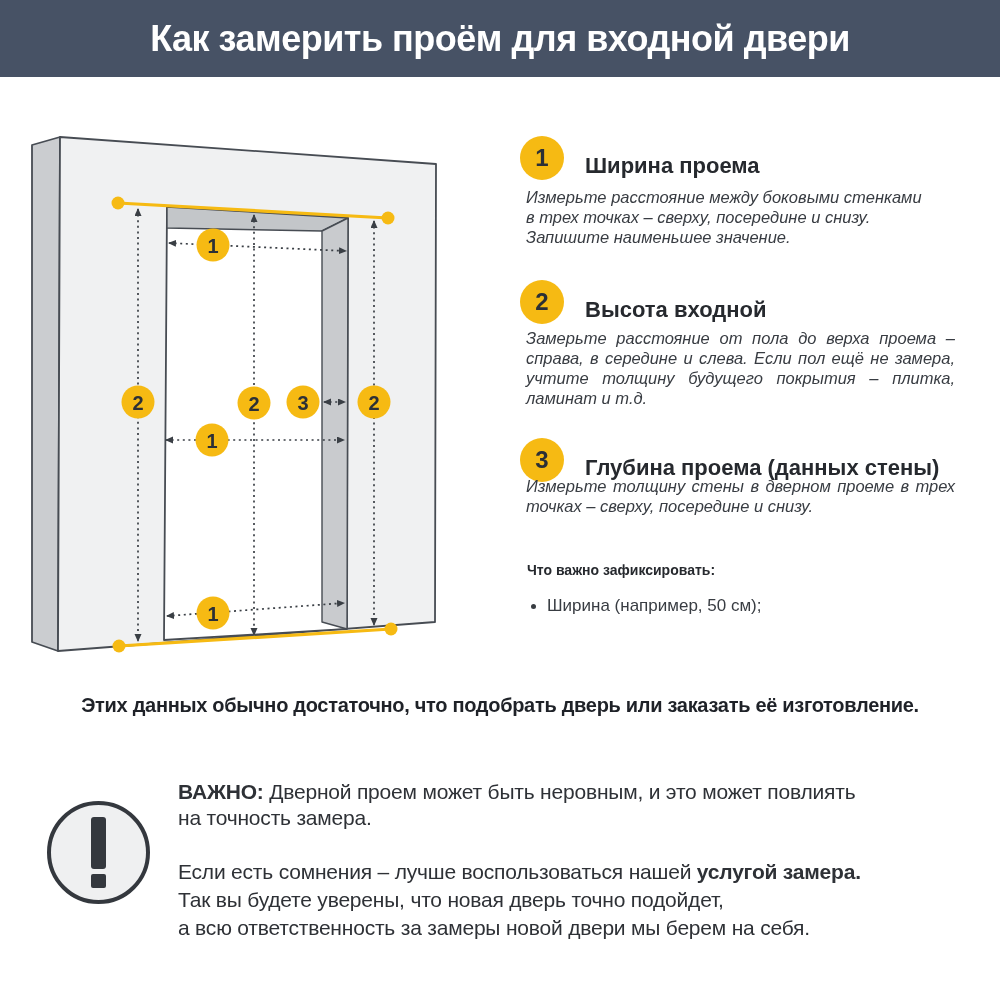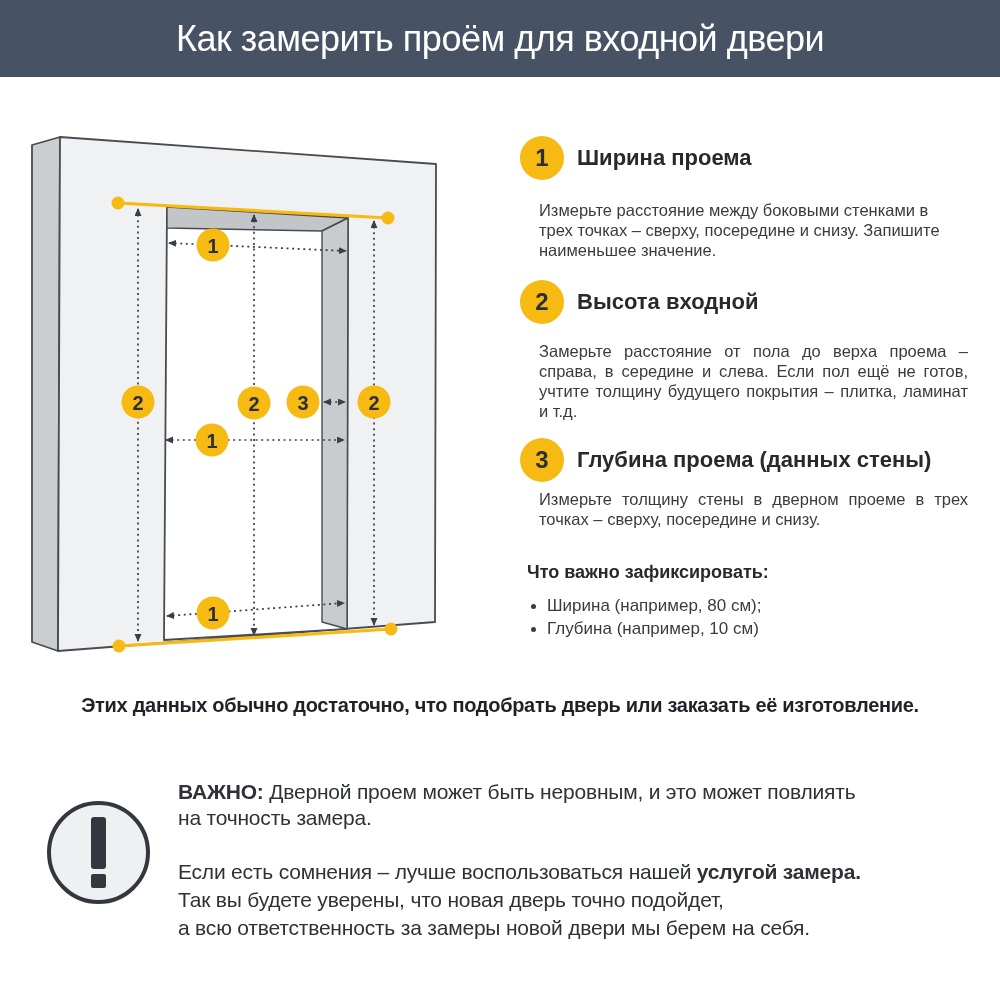--- a/index.html
+++ b/index.html
@@ -6,42 +6,42 @@
   .page{
     position:relative;width:1000px;height:1000px;overflow:hidden;
     font-family:"Liberation Sans", sans-serif;background:#ffffff;
   }
   
   .header{
     position:absolute;left:0;top:0;width:1000px;height:77px;
     background:#475265;display:flex;align-items:center;justify-content:center;
   }
   .header h1{
-    margin:0;color:#ffffff;font-size:36px;font-weight:400;letter-spacing:-0.5px;
+    margin:0;color:#ffffff;font-size:36px;font-weight:700;letter-spacing:-0.5px;
   }
   
   .diagram{position:absolute;left:0;top:110px;width:510px;height:566px;}
   .badge-num{font-family:"Liberation Sans",sans-serif;font-size:20px;font-weight:700;fill:#2c3036;}
   
   .steps{position:absolute;left:517px;top:0;width:440px;}
   .step-badge{
     position:absolute;width:44px;height:44px;border-radius:50%;
     background:#F6BA13;color:#2c3036;font-size:24px;font-weight:700;
     display:flex;align-items:center;justify-content:center;
   }
   .step-title{
-    position:absolute;left:60px;margin:0;font-size:22px;font-weight:700;color:#26292e;
+    position:absolute;left:60px;margin:8px;font-size:22px;font-weight:700;color:#26292e;
     height:44px;line-height:44px;white-space:nowrap;
   }
   .step-body{
-    position:absolute;left:9px;margin:13px;font-size:16.5px;line-height:20px;color:#383c42;
+    position:absolute;left:9px;margin:0;font-size:16.5px;line-height:20px;color:#383c42;font-style:italic;
   }
   .just{text-align:justify;}
   .record-title{
-    position:absolute;left:10px;margin:0;font-size:18px;font-weight:700;color:#26292e;white-space:nowrap;
+    position:absolute;left:10px;margin:0;font-size:14px;font-weight:700;color:#26292e;white-space:nowrap;
   }
   .record-list{position:absolute;left:10px;margin:0;padding:0;list-style:none;}
   .record-list li{display:flex;align-items:flex-start;height:23px;font-size:17px;color:#383c42;}
   .bullet-dot{
     width:5px;height:5px;border-radius:50%;background:#383c42;
     margin:8px 11px 0 4px;flex:0 0 auto;
   }
   
   .summary{
     position:absolute;left:0;top:694px;width:1000px;text-align:center;
@@ -136,38 +136,34 @@
 
     <div>
       <div class="step-badge" style="left:3px;top:136px">1</div>
       <h2 class="step-title" style="top:136px">Ширина проема</h2>
       <p class="step-body" style="top:187px;width:408px">Измерьте расстояние между боковыми стенками в трех точках – сверху, посередине и снизу. Запишите наименьшее значение.</p>
     </div>
 
     <div>
       <div class="step-badge" style="left:3px;top:280px">2</div>
       <h2 class="step-title" style="top:280px">Высота входной</h2>
-      <p class="step-body just" style="top:328px;width:429px">Замерьте расстояние от пола до верха проема – справа, в середине и слева. Если пол ещё не готов, учтите толщину будущего покрытия – плитка, ламинат и т.д.</p>
+      <p class="step-body just" style="top:328px;width:429px">Замерьте расстояние от пола до верха проема – справа, в середине и слева. Если пол ещё не замера, учтите толщину будущего покрытия – плитка, ламинат и т.д.</p>
     </div>
 
     <div>
       <div class="step-badge" style="left:3px;top:438px">3</div>
       <h2 class="step-title" style="top:438px">Глубина проема (данных стены)</h2>
       <p class="step-body just" style="top:476px;width:429px">Измерьте толщину стены в дверном проеме в трех точках – сверху, посередине и снизу.</p>
     </div>
 
     <h3 class="record-title" style="top:562px">Что важно зафиксировать:</h3>
     <ul class="record-list" style="top:596px">
       <li>
         <span class="bullet-dot"></span>
-        <span>Ширина (например, 80 см);</span>
-      </li>
-      <li>
-        <span class="bullet-dot"></span>
-        <span>Глубина (например, 10 см)</span>
+        <span>Ширина (например, 50 см);</span>
       </li>
     </ul>
   </div>
 
   <div class="summary">Этих данных обычно достаточно, что подобрать дверь или заказать её изготовление.</div>
 
   <div class="warn-icon">
     <div class="warn-bar"></div>
     <div class="warn-dotsq"></div>
   </div>

